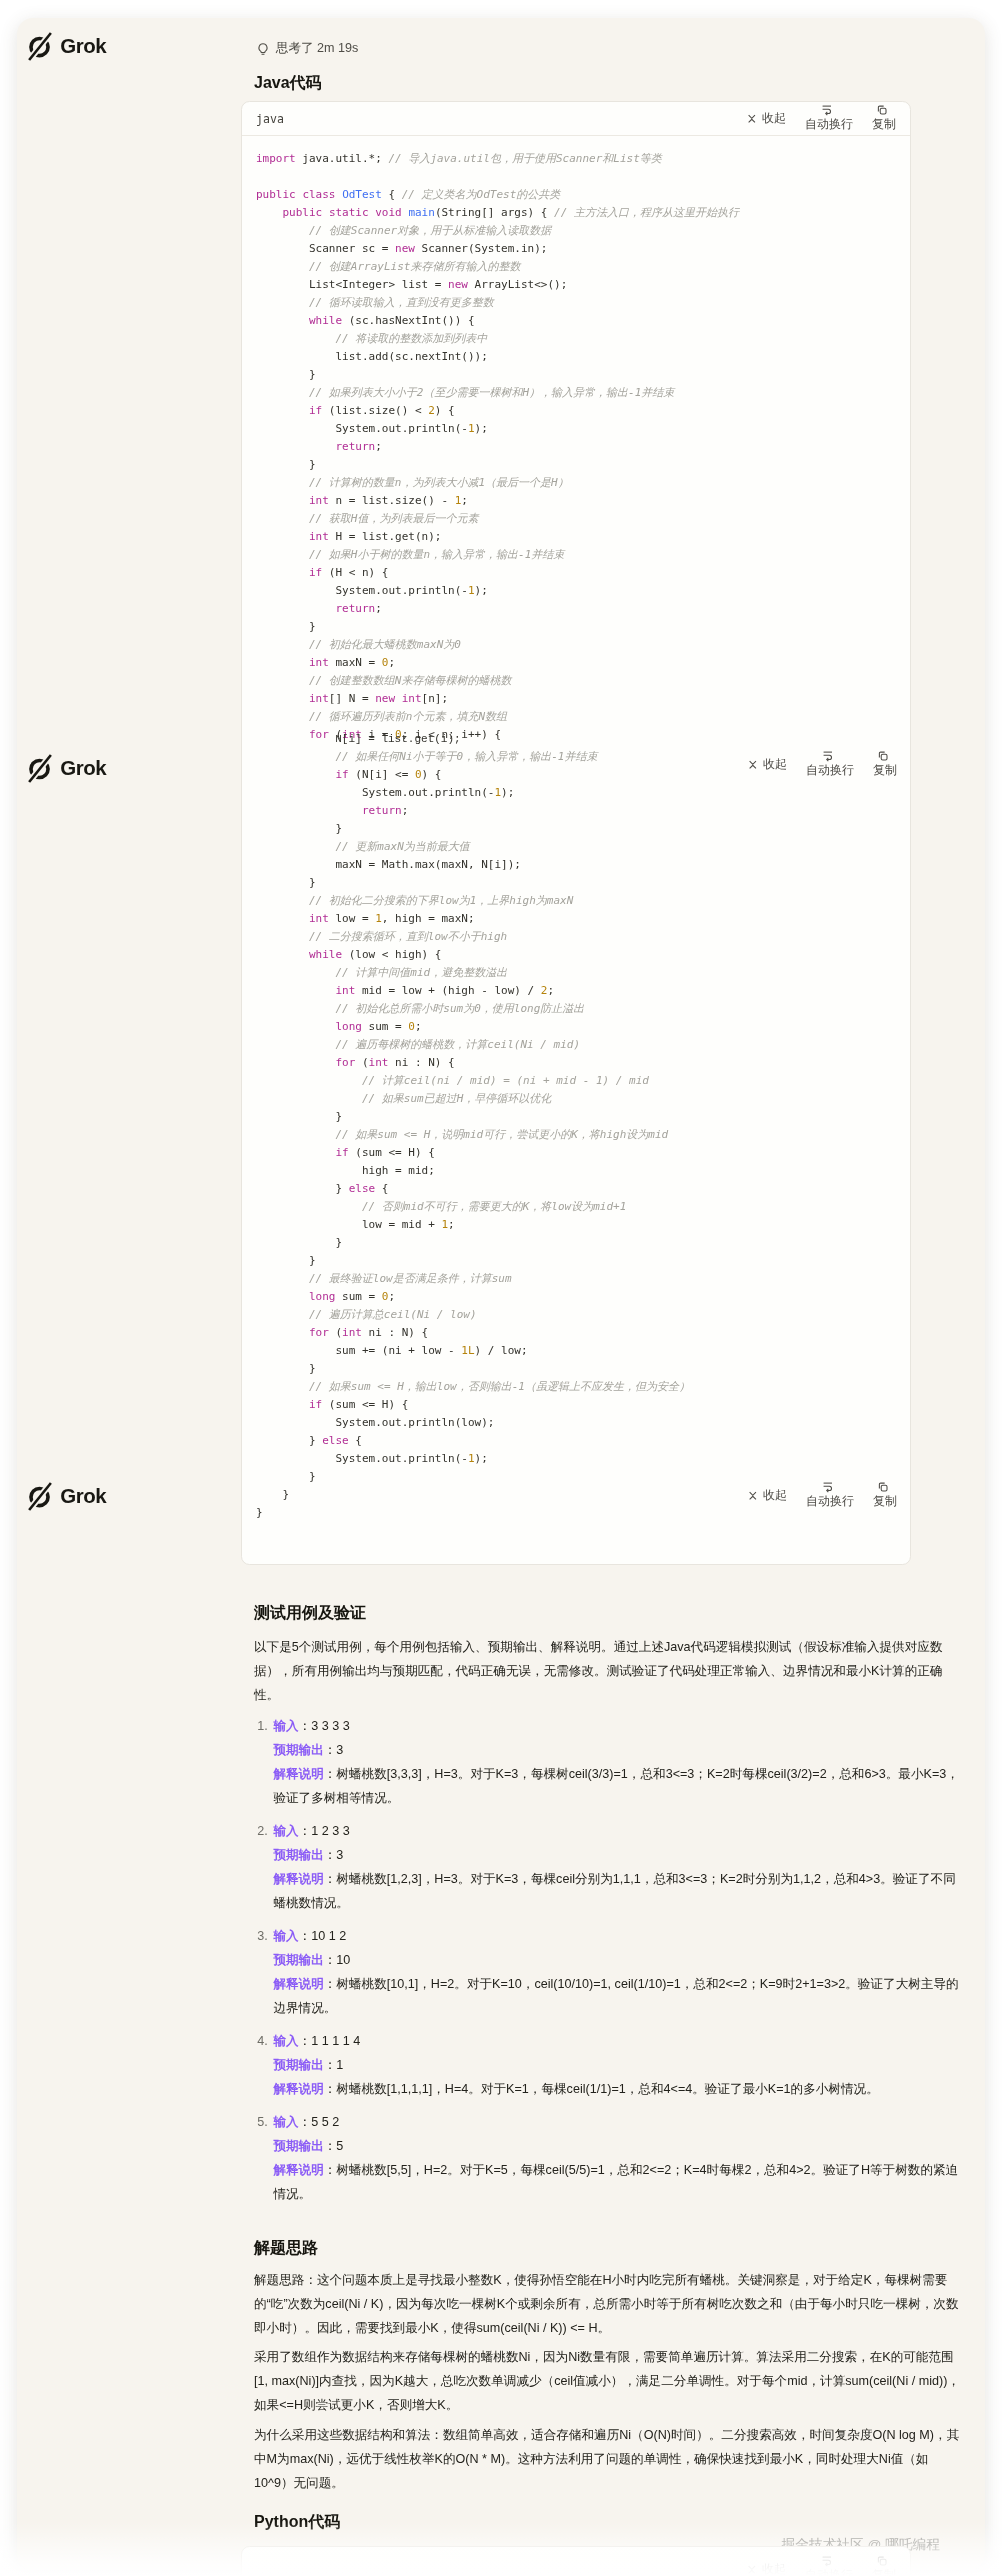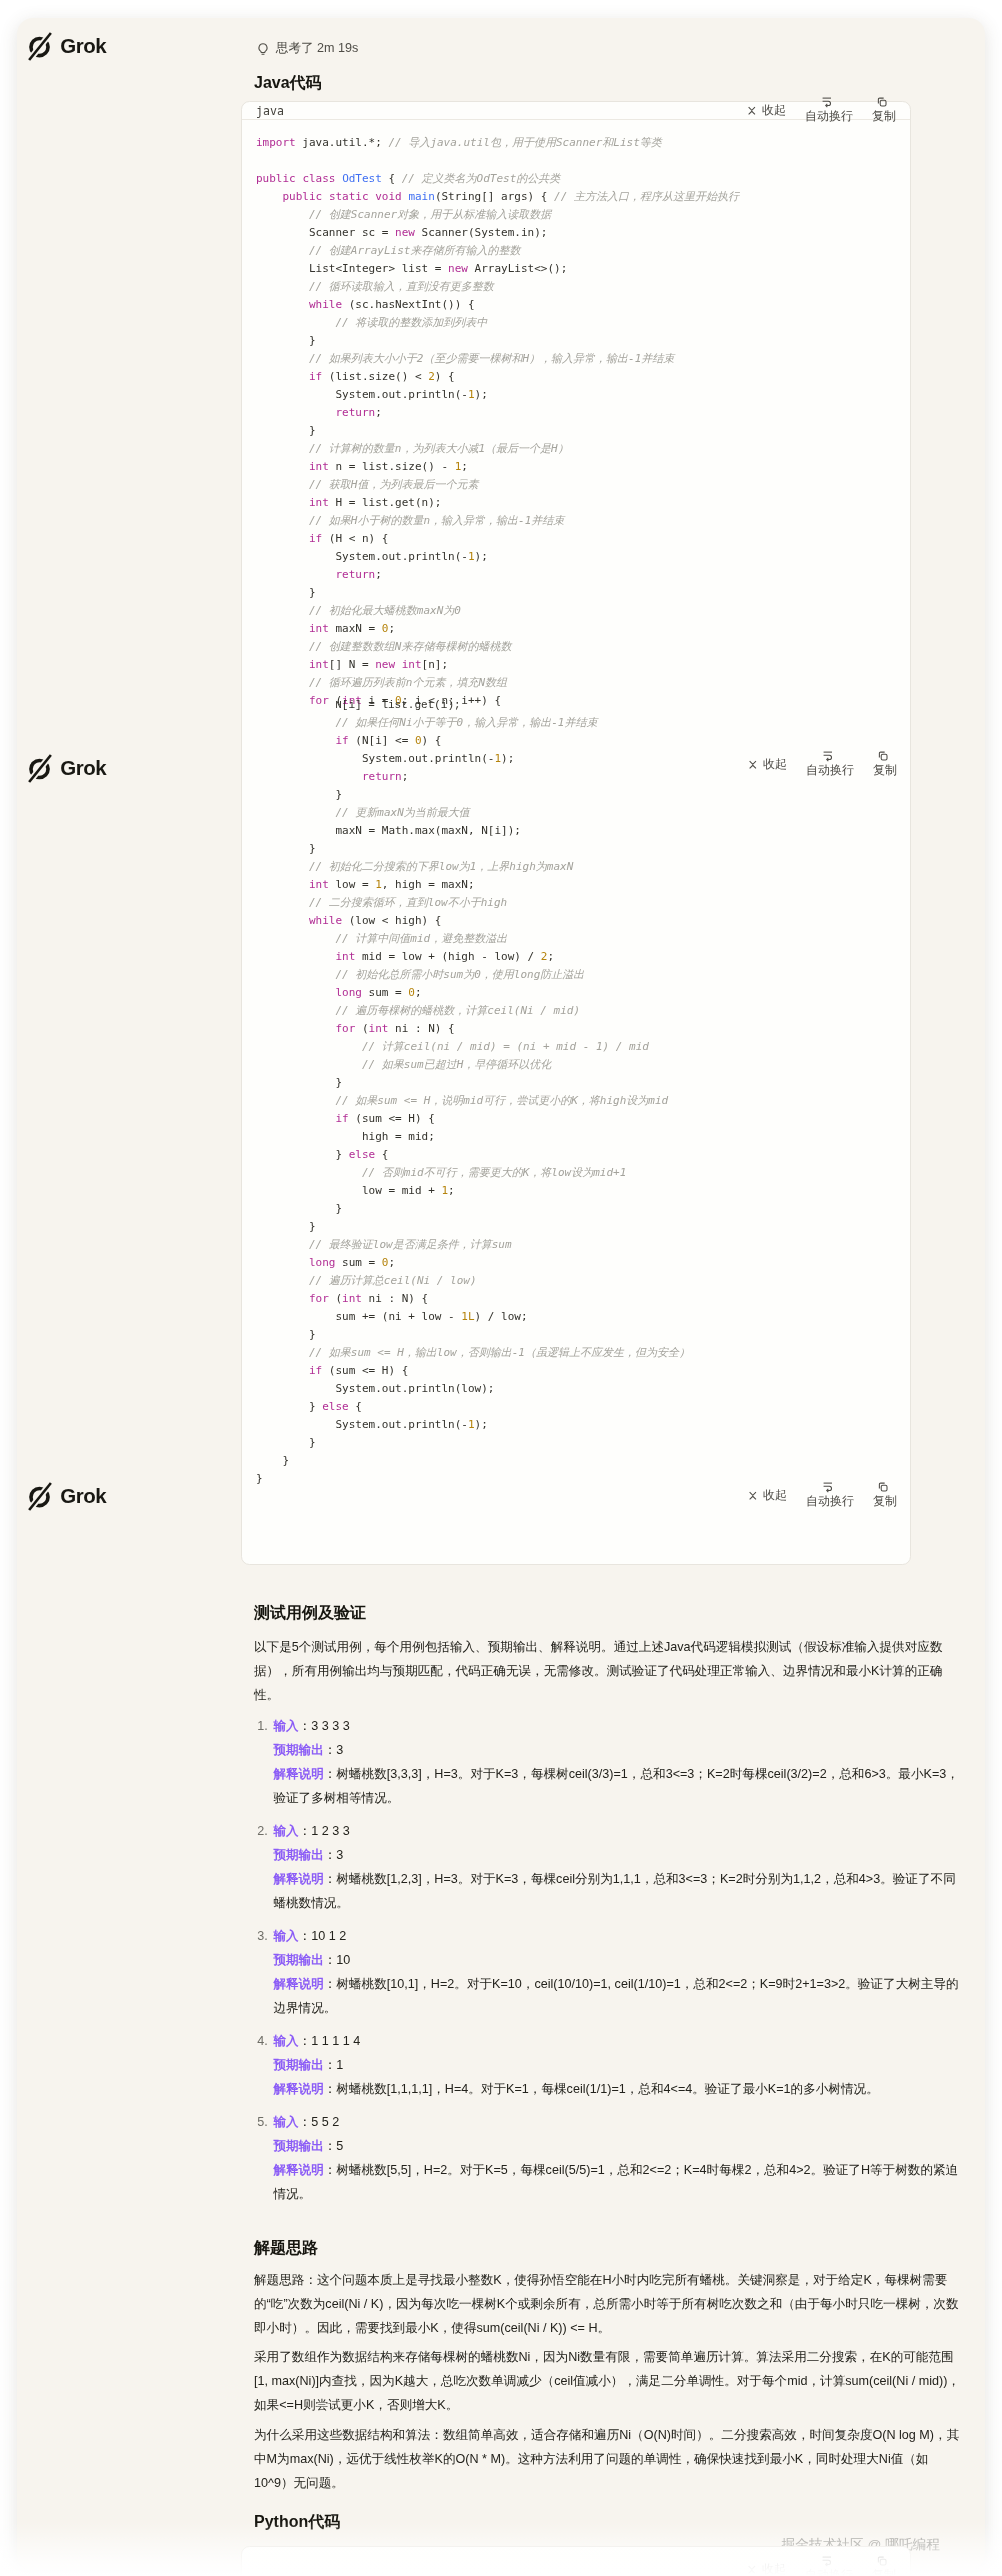--- a/index.html
+++ b/index.html
@@ -13,21 +13,21 @@
   .logo .word{font-size:20.5px;font-weight:650;color:#191813;letter-spacing:-0.5px;margin-left:6.3px;}
   
   .thought{position:absolute;left:256px;top:40px;display:flex;align-items:center;color:#4f4d47;font-size:12.6px;}
   .thought svg{margin-right:5.8px;}
   
   .h1{position:absolute;left:254px;font-size:16px;font-weight:700;color:#16150f;}
   .para{position:absolute;left:254px;width:708px;font-size:12.6px;line-height:24px;color:#23221c;}
   
   .codeblock{position:absolute;left:241px;top:101px;width:670px;height:1464px;background:#fefefc;
              border:0.5px solid #e8e5de;border-radius:8.4px;box-sizing:border-box;}
-  .code-header{height:18px;border-bottom:0.5px solid #ece9e2;display:flex;align-items:center;
+  .code-header{height:34px;border-bottom:0.5px solid #ece9e2;display:flex;align-items:center;
                justify-content:space-between;padding:0 14px;box-sizing:border-box;}
   .lang{font-family:"DejaVu Sans Mono",monospace;font-size:11.6px;color:#45433d;}
   .toolbar{display:flex;align-items:center;color:#4c4a45;font-size:12px;}
   .tbtn{display:flex;align-items:center;cursor:pointer;}
   .tbtn + .tbtn{margin-left:19px;flex-direction:column;}
   .tbtn svg{margin-right:4.7px;}
   .float-toolbar{position:absolute;left:241px;width:656px;display:flex;justify-content:flex-end;z-index:5;}
   .code-body{padding:13.7px 14px 14.7px 14px;font-family:"DejaVu Sans Mono",monospace;font-size:11px;color:#33322c;}
   .cl{height:18px;line-height:18px;white-space:pre;}
   .cl.glitch{margin-top:-13.7px;font-family:Liberation Mono, monospace;}
@@ -123,20 +123,21 @@
         <div class="cl"></div>
         <div class="cl"><span class="k">public</span><span> </span><span class="k">class</span><span> </span><span class="cls">OdTest</span><span> { </span><span class="c">// 定义类名为OdTest的公共类</span></div>
         <div class="cl"><span>    </span><span class="k">public</span><span> </span><span class="k">static</span><span> </span><span class="k">void</span><span> </span><span class="cls">main</span><span>(String[] args) { </span><span class="c">// 主方法入口，程序从这里开始执行</span></div>
         <div class="cl"><span>        </span><span class="c">// 创建Scanner对象，用于从标准输入读取数据</span></div>
         <div class="cl"><span>        Scanner sc = </span><span class="k">new</span><span> Scanner(System.in);</span></div>
         <div class="cl"><span>        </span><span class="c">// 创建ArrayList来存储所有输入的整数</span></div>
         <div class="cl"><span>        List&lt;Integer&gt; list = </span><span class="k">new</span><span> ArrayList&lt;&gt;();</span></div>
         <div class="cl"><span>        </span><span class="c">// 循环读取输入，直到没有更多整数</span></div>
         <div class="cl"><span>        </span><span class="k">while</span><span> (sc.hasNextInt()) {</span></div>
         <div class="cl"><span>            </span><span class="c">// 将读取的整数添加到列表中</span></div>
+        <div class="cl"><span>            list.add(sc.nextInt());</span></div>
         <div class="cl"><span>        }</span></div>
         <div class="cl"><span>        </span><span class="c">// 如果列表大小小于2（至少需要一棵树和H），输入异常，输出-1并结束</span></div>
         <div class="cl"><span>        </span><span class="k">if</span><span> (list.size() &lt; </span><span class="n">2</span><span>) {</span></div>
         <div class="cl"><span>            System.out.println(-</span><span class="n">1</span><span>);</span></div>
         <div class="cl"><span>            </span><span class="k">return</span><span>;</span></div>
         <div class="cl"><span>        }</span></div>
         <div class="cl"><span>        </span><span class="c">// 计算树的数量n，为列表大小减1（最后一个是H）</span></div>
         <div class="cl"><span>        </span><span class="k">int</span><span> n = list.size() - </span><span class="n">1</span><span>;</span></div>
         <div class="cl"><span>        </span><span class="c">// 获取H值，为列表最后一个元素</span></div>
         <div class="cl"><span>        </span><span class="k">int</span><span> H = list.get(n);</span></div>

